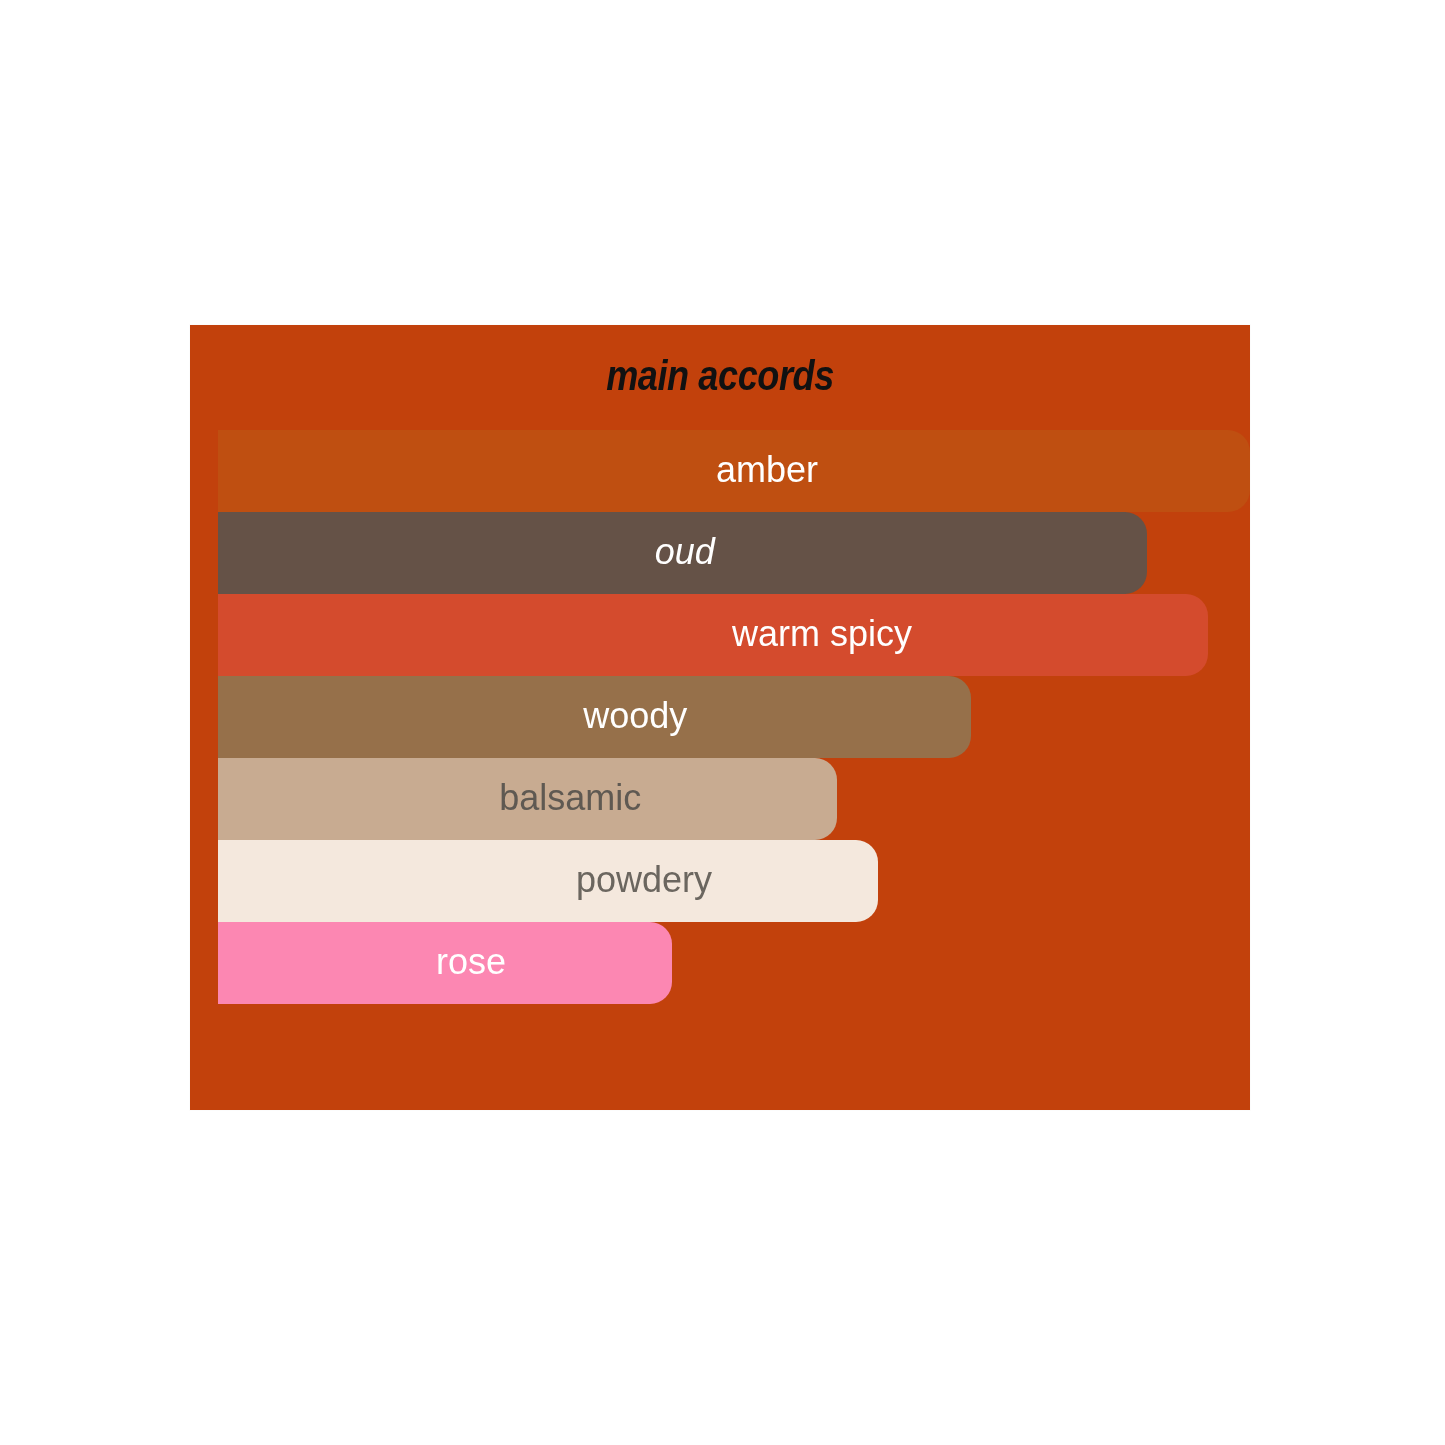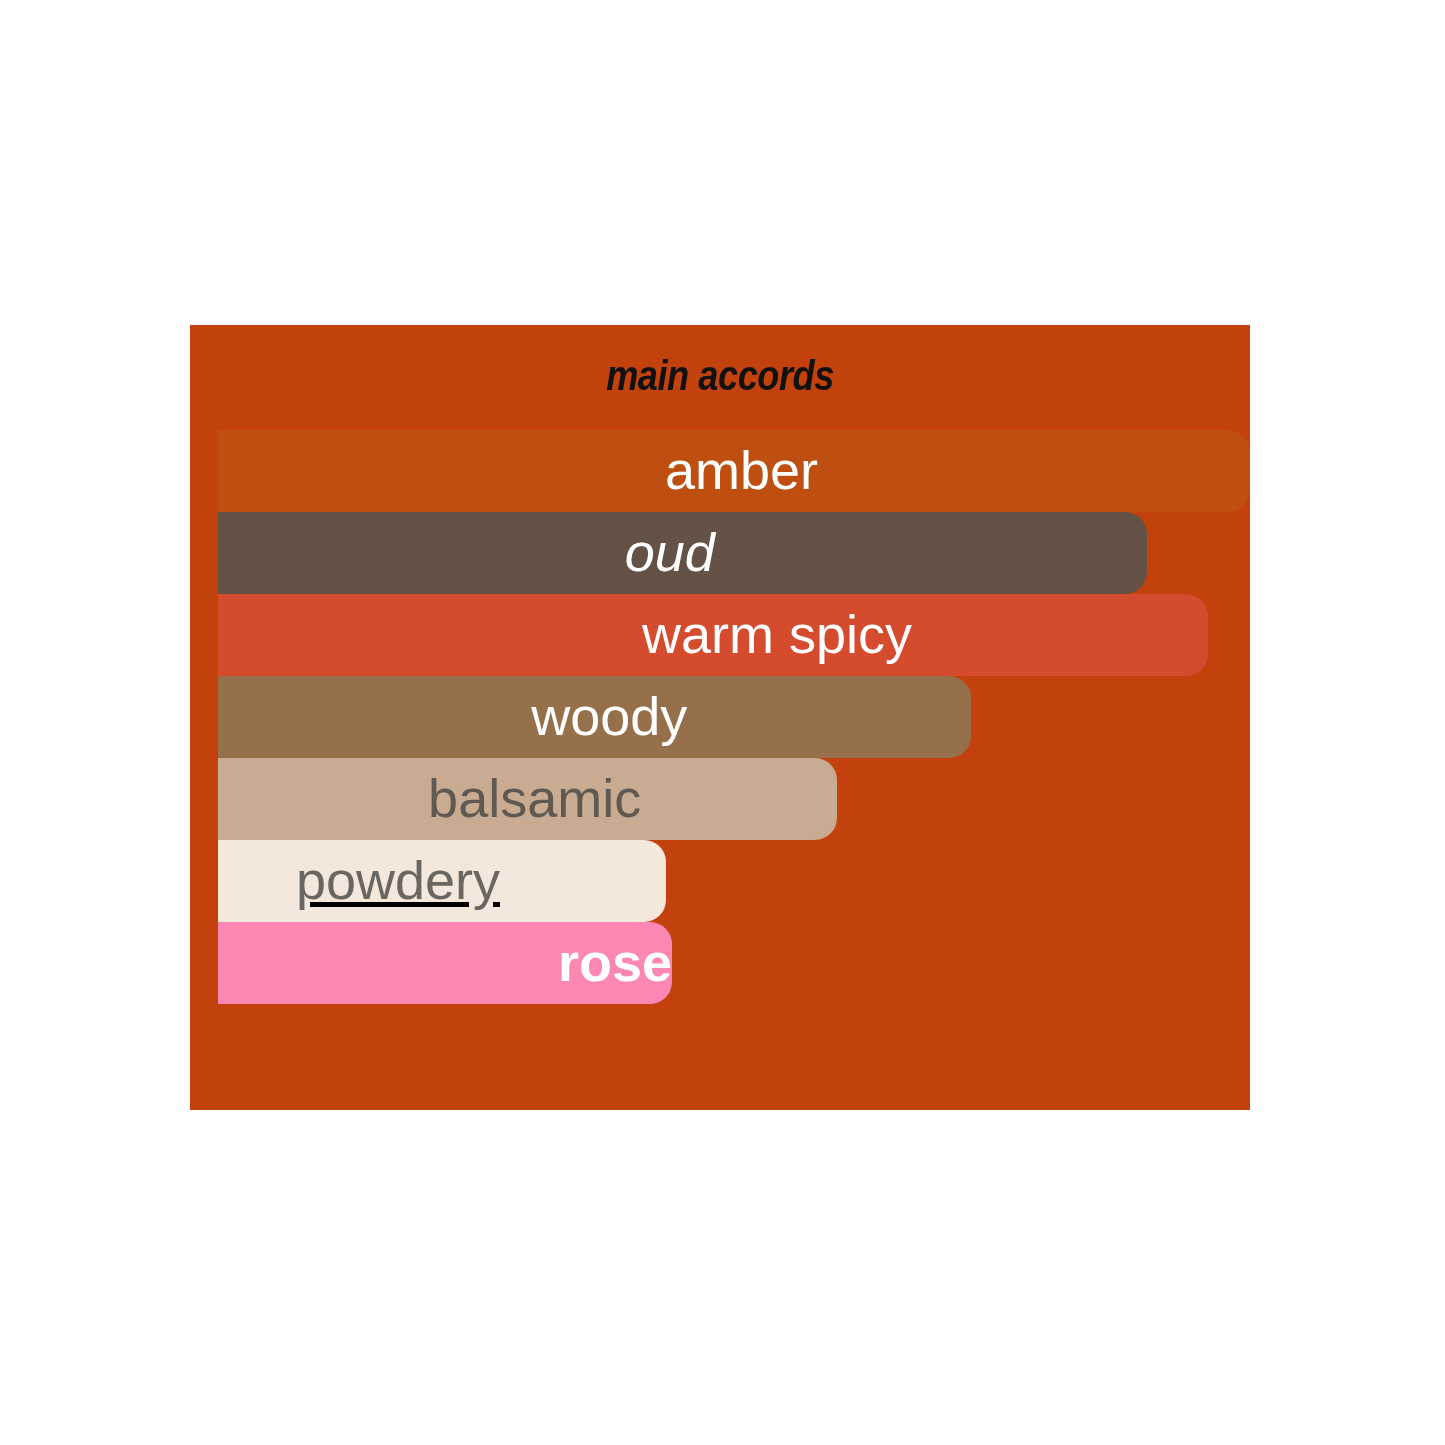--- a/index.html
+++ b/index.html
@@ -57,21 +57,21 @@
     border-radius: 0 22px 22px 0;
     box-sizing: border-box;
     display: flex;
     align-items: center;
     justify-content: flex-end;
     margin: 0;
   }
 
   .accord-label {
     font-family: "Liberation Sans", sans-serif;
-    font-size: 54px;
+    font-size: 36px;
     font-weight: normal;
     line-height: 1;
     white-space: nowrap;
     padding-right: 0;
     position: relative;
     top: -1px;
   }
 </style>
 </head>
 <body>
@@ -91,23 +91,23 @@
         </div>
         <div class="accord-bar" style="background: rgb(212, 75, 45); width: 990px; text-align: right;">
           <span class="accord-label" style="color: rgb(255, 255, 255); margin-right: 296px;">warm spicy</span>
         </div>
         <div class="accord-bar" style="background: rgb(150, 112, 74); width: 753.36px;">
           <span class="accord-label" style="color: rgb(255, 255, 255); margin-right: 284px;">woody</span>
         </div>
         <div class="accord-bar" style="background: rgb(200, 171, 145); width: 619.2px; padding-left: 17px;">
           <span class="accord-label" style="color: rgb(95, 89, 82); margin-right: 196px;">balsamic</span>
         </div>
-        <div class="accord-bar" style="background: rgb(244, 232, 221); width: 448px; text-decoration: underline;">
+        <div class="accord-bar" style="background: rgb(244, 232, 221); width: 660px;">
           <span class="accord-label" style="color: rgb(107, 102, 95); margin-right: 166px;">powdery</span>
         </div>
         <div class="accord-bar" style="background: rgb(252, 135, 178); width: 454.08px;">
-          <span class="accord-label" style="color: rgb(255, 255, 255);  font-weight: bold;">rose</span>
+          <span class="accord-label" style="color: rgb(255, 255, 255); margin-right: 166px;">rose</span>
         </div>
       </div>
 
   </div>
 
 </div>
 
 </body></html>

